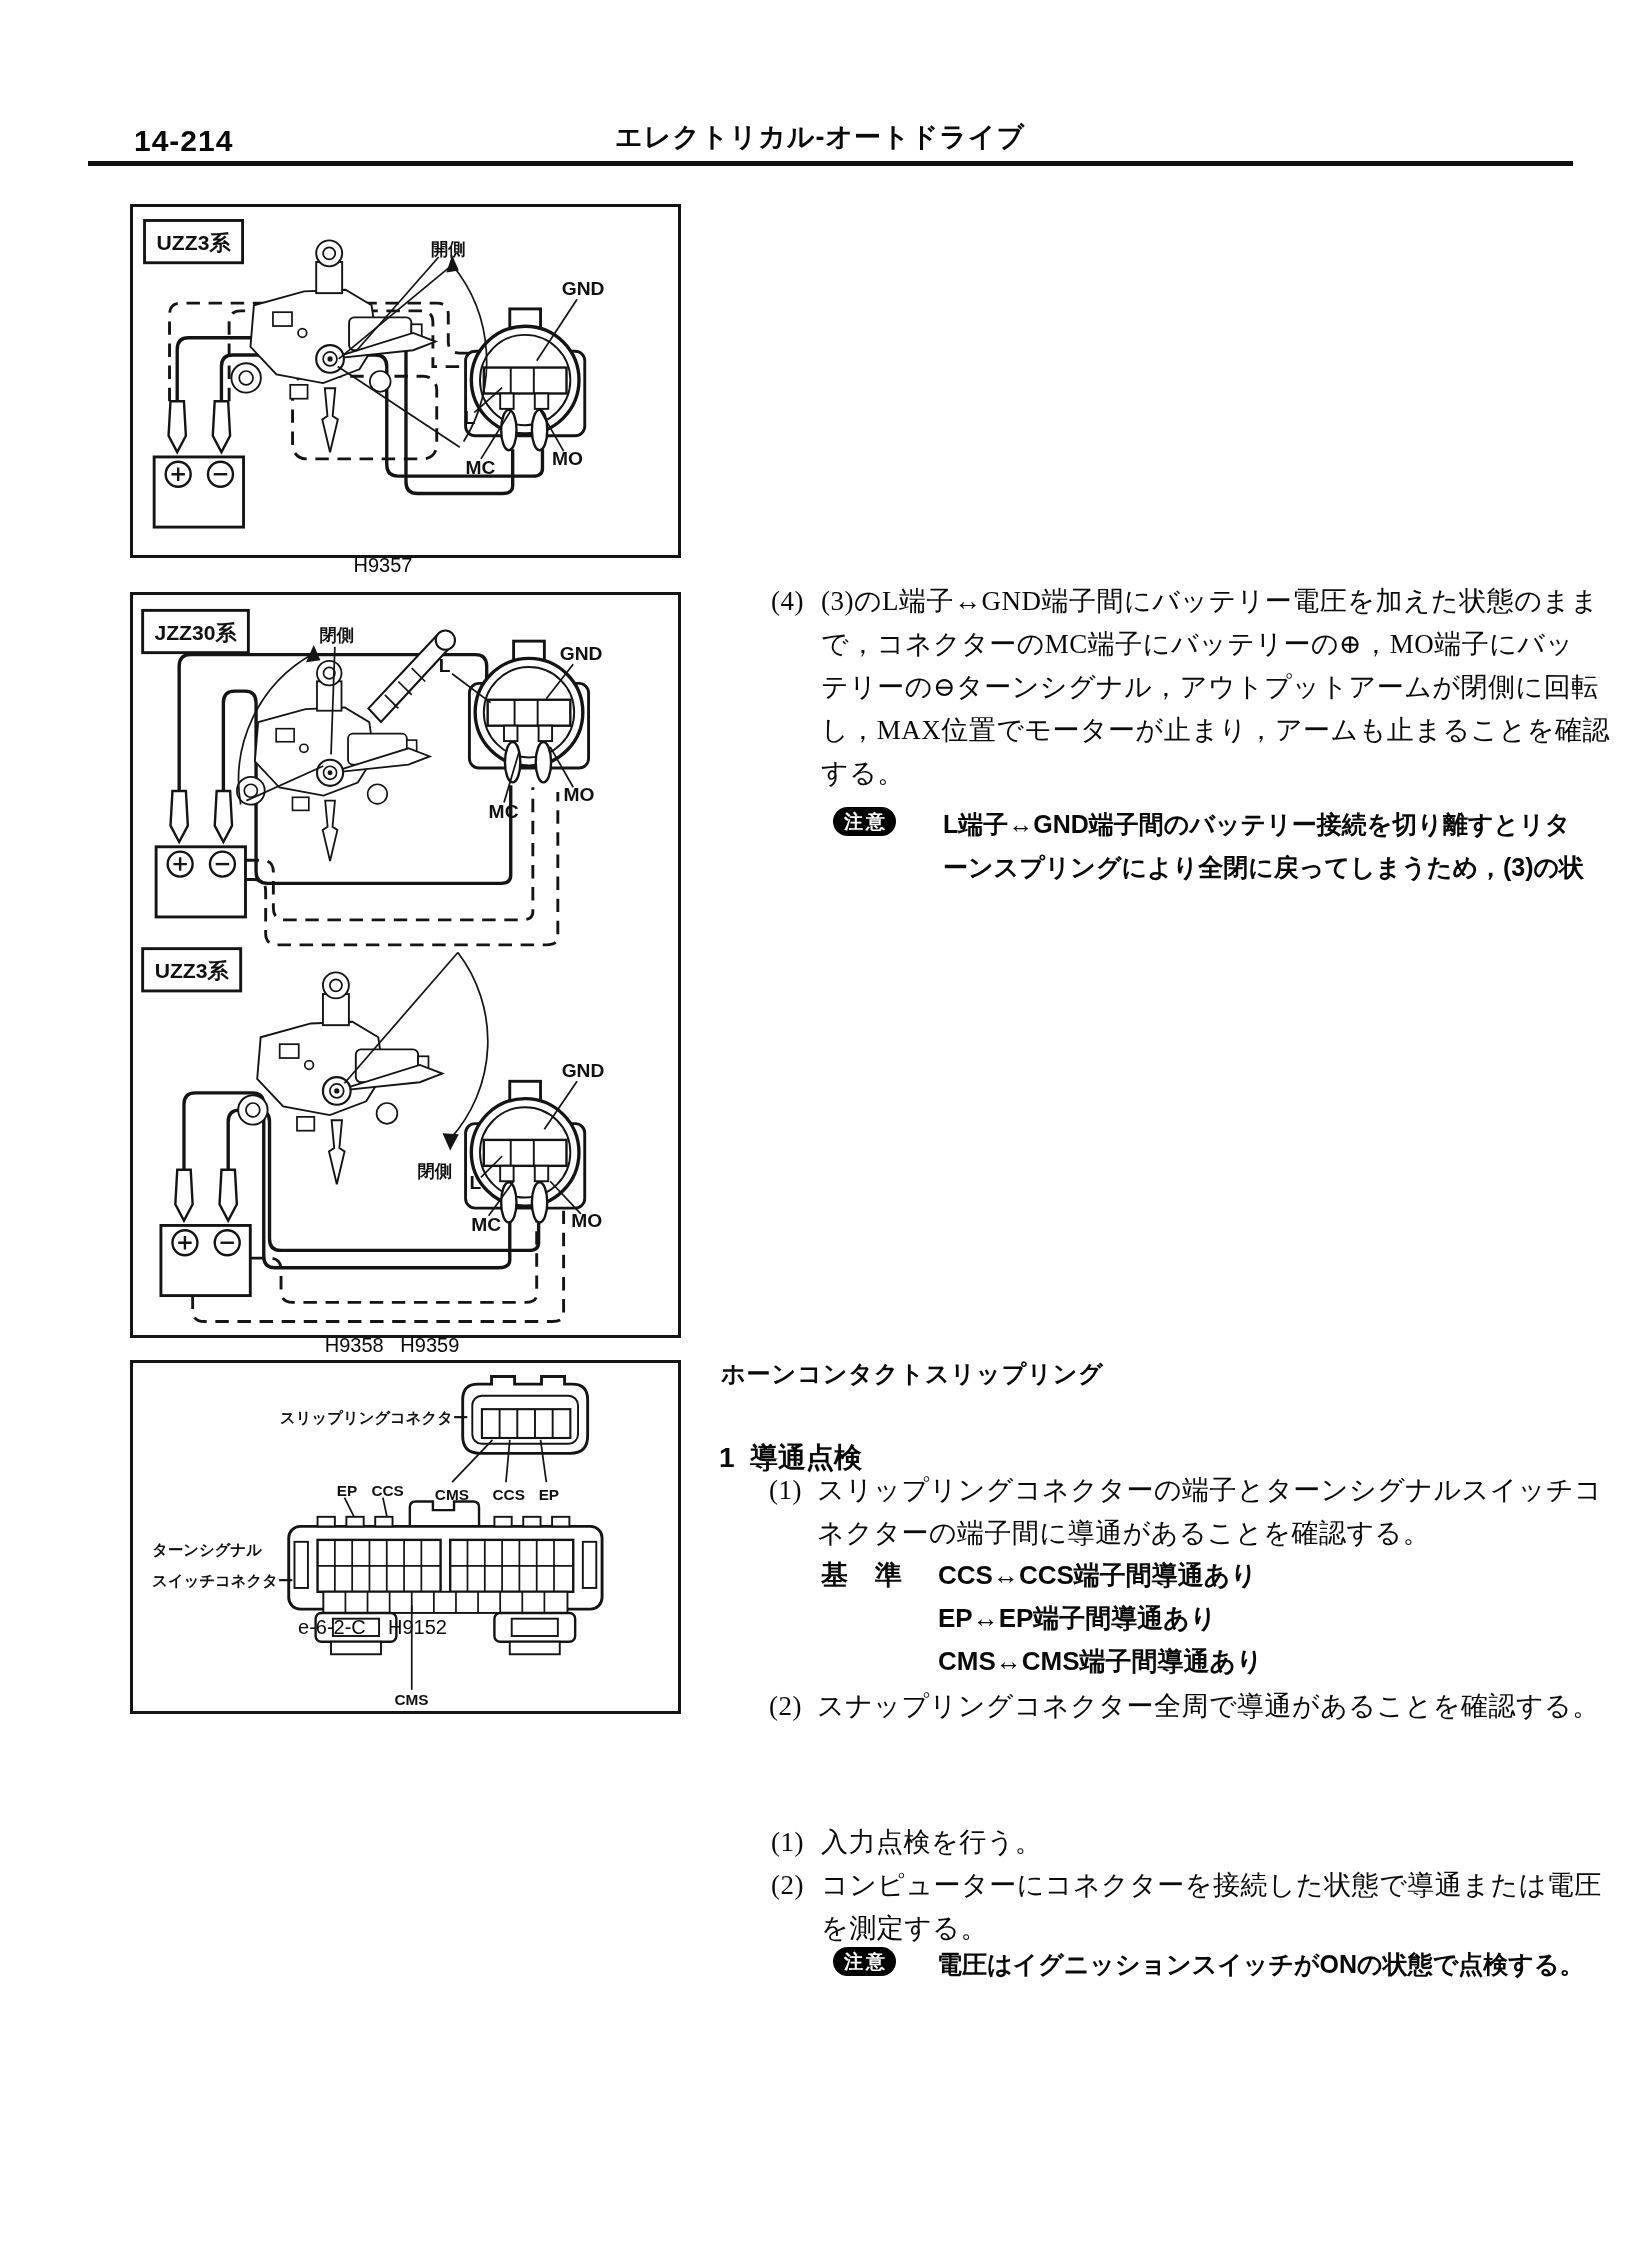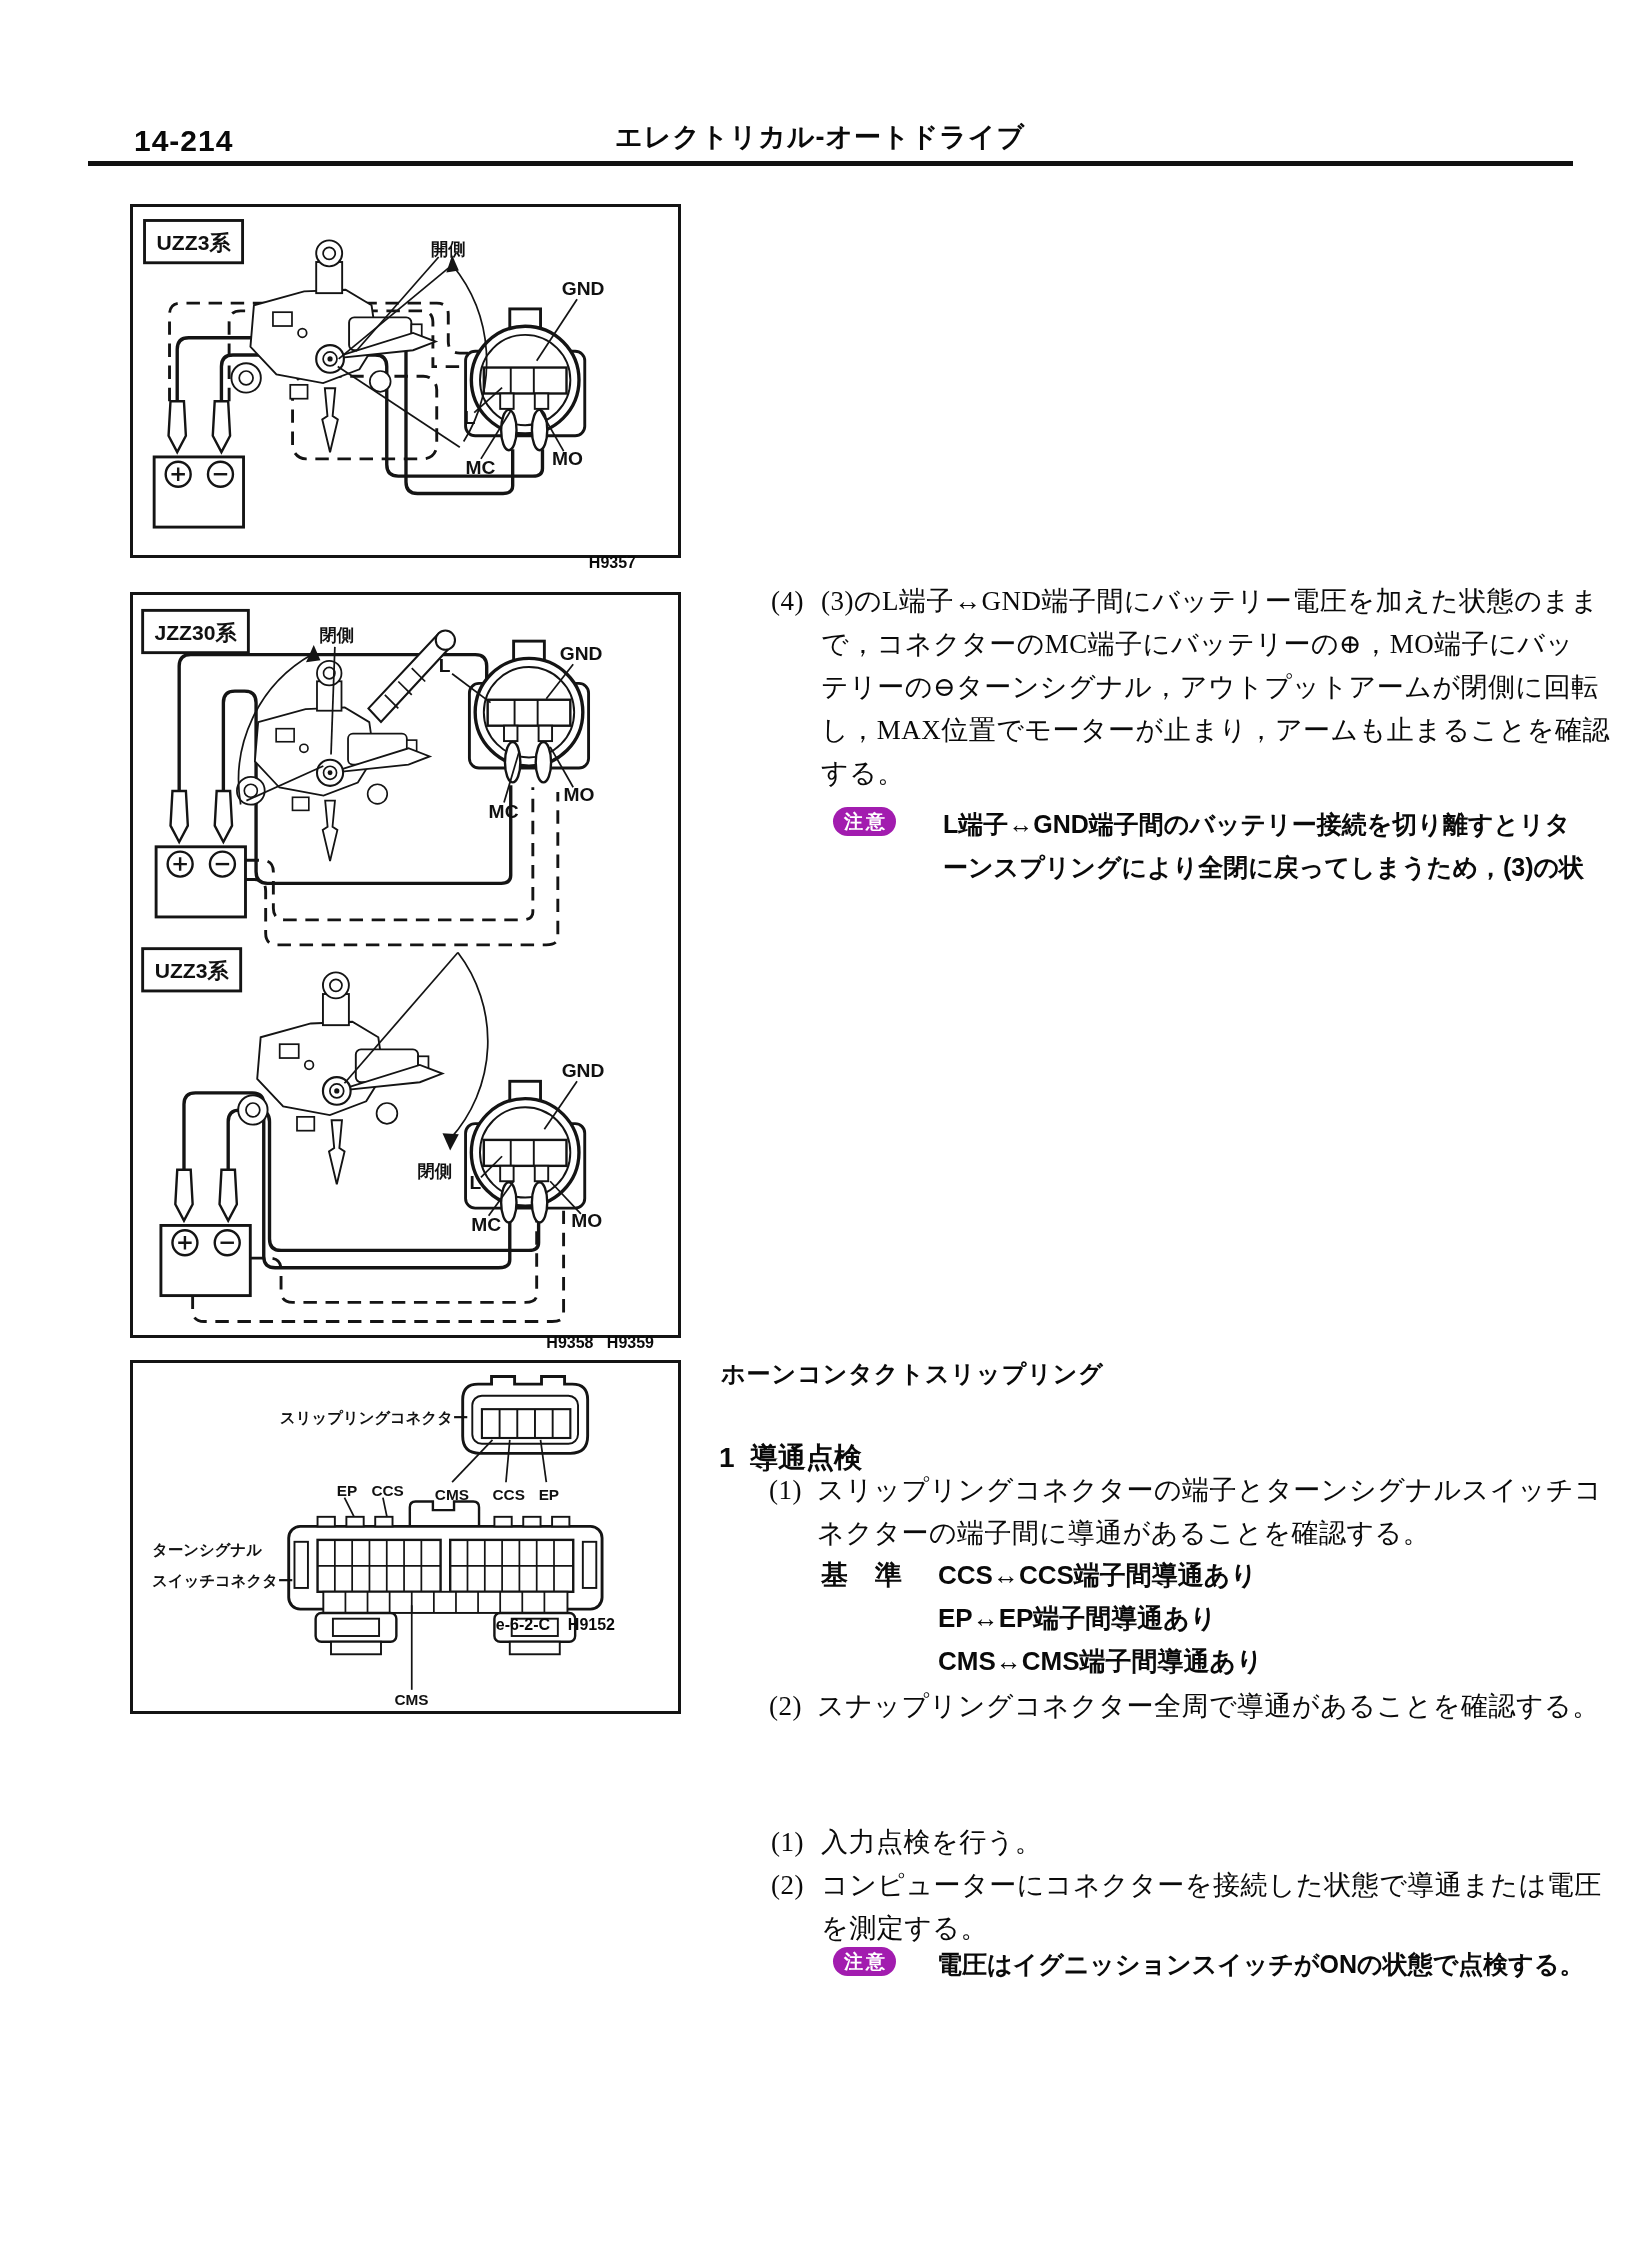--- a/index.html
+++ b/index.html
@@ -10,39 +10,39 @@
   #page-number{left:134px;top:124px;font-family:"Liberation Sans","DejaVu Sans",sans-serif;
                font-weight:bold;font-size:30px;letter-spacing:1px;}
   #header-title{left:615px;top:119px;font-family:"Liberation Sans","DejaVu Sans",sans-serif;
                 font-weight:bold;font-size:27px;letter-spacing:1px;}
   #header-rule{left:88px;top:161px;width:1485px;height:4.8px;background:#111;}
   
   .figbox{border:3.4px solid #141414;background:#fff;}
   #figA{left:130px;top:204px;width:545px;height:348px;}
   #figB{left:130px;top:592px;width:545px;height:740px;}
   #figC{left:130px;top:1360px;width:545px;height:348px;}
-  .figcap{font-family:"Liberation Sans","DejaVu Sans",sans-serif;font-weight:bold;
-          font-size:16px;text-align:right;white-space:pre;}
+  .figcap{font-family:"Liberation Sans","DejaVu Sans",sans-serif;font-weight:normal;
+          font-size:20px;text-align:center;white-space:pre;}
   #capA{left:130px;top:554px;width:506px;}
   #capB{left:130px;top:1334px;width:524px;}
   #capC{left:130px;top:1616px;width:485px;}
   svg{display:block;}
   .lbl{font-family:"Liberation Sans","DejaVu Sans",sans-serif;font-weight:bold;font-size:20px;fill:#111;}
   .lbl-k{font-family:"Liberation Sans","DejaVu Sans",sans-serif;font-weight:bold;font-size:18px;fill:#111;}
   .lbl-s{font-family:"Liberation Sans","DejaVu Sans",sans-serif;font-weight:bold;font-size:16px;fill:#111;}
   .model{font-family:"Liberation Sans","DejaVu Sans",sans-serif;font-weight:bold;font-size:22px;fill:#111;}
   
   .para{line-height:43px;font-size:27px;letter-spacing:0.5px;white-space:nowrap;}
   .para .pnum{position:absolute;left:0;top:0;}
   .para .pbody{margin-left:50px;}
   #step4{left:771px;top:580px;}
   .note{font-family:"Liberation Sans","DejaVu Sans",sans-serif;font-weight:bold;
         font-size:25px;line-height:43px;white-space:nowrap;}
   .note .badge{position:absolute;left:0;top:3.8px;width:63px;height:29px;border-radius:15.4px;
-        background:#a21caf;color:#fff;font-size:19px;letter-spacing:2.9px;
+        background:#000000;color:#fff;font-size:19px;letter-spacing:2.9px;
         display:flex;align-items:center;justify-content:center;padding-left:2.9px;box-sizing:border-box;}
   #note1{left:833px;top:803px;}
   #note1 .nbody{margin-left:110px;}
   .sec-title{font-family:"Liberation Sans","DejaVu Sans",sans-serif;font-weight:bold;
              font-size:24px;letter-spacing:1px;white-space:nowrap;}
   #sec1-title{left:721px;top:1358px;}
   #sec2-title{left:722px;top:1752px;}
   #sec1-step{left:719px;top:1439px;font-family:"Liberation Sans","DejaVu Sans",sans-serif;
              font-weight:bold;font-size:28px;white-space:nowrap;}
   #sec1-step .stit{margin-left:15.4px;}

